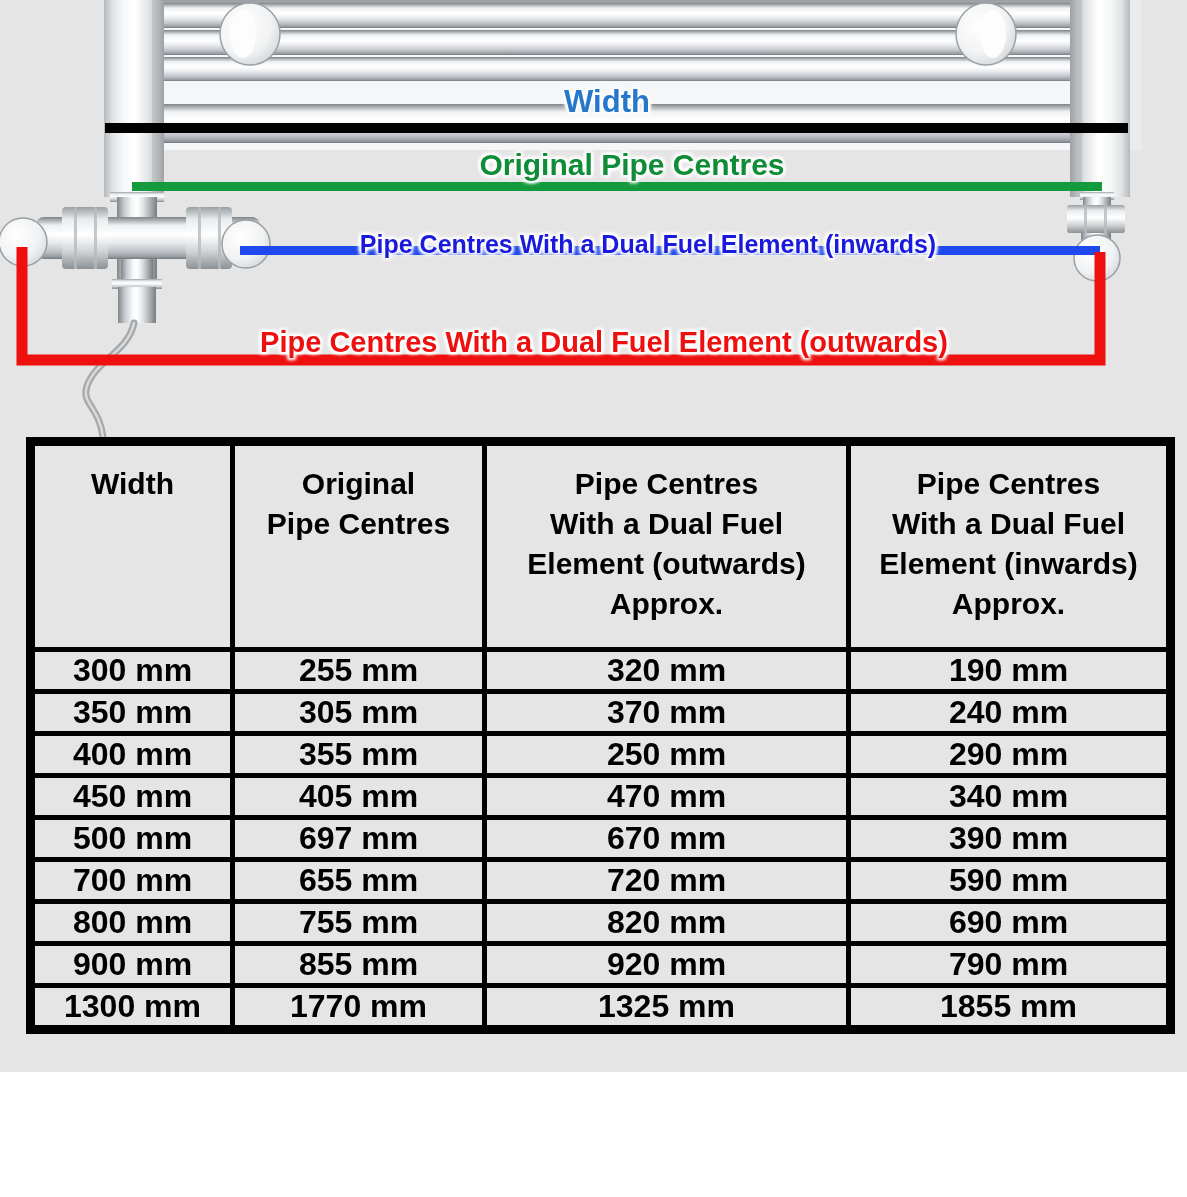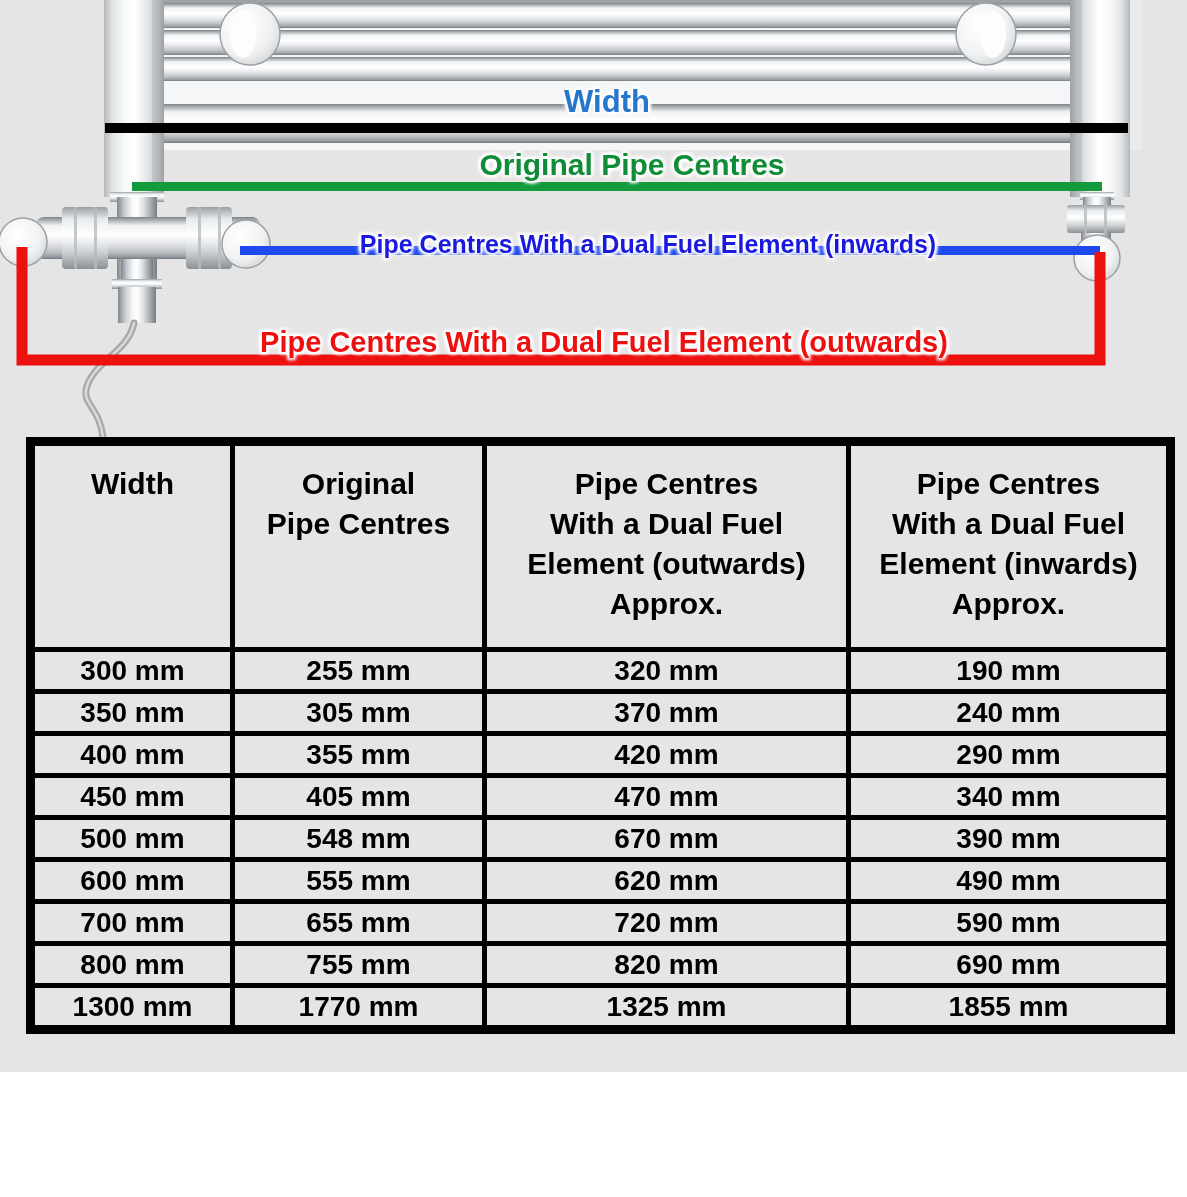--- a/index.html
+++ b/index.html
@@ -28,21 +28,21 @@
   }
   table.spec th, table.spec td {
     border:5px solid #000; text-align:center; overflow:hidden;
   }
   table.spec th {
     vertical-align:top; box-sizing:border-box; height:208px;
     padding:18px 4px 0 4px; font-size:30px; line-height:40px;
     white-space:pre-line;
   }
   table.spec td {
-    height:37px; padding:0; font-size:28px; line-height:37px;
+    height:37px; padding:0; font-size:32px; line-height:37px;
   }
 </style>
 </head>
 <body>
 
 <div class="stage">
 
   <div class="diagram">
     <svg width="1187" height="437" viewBox="0 0 1187 437">
       <defs>
@@ -196,60 +196,60 @@
   <tr>
     <td>350 mm</td>
     <td>305 mm</td>
     <td>370 mm</td>
     <td>240 mm</td>
   </tr>
 
   <tr>
     <td>400 mm</td>
     <td>355 mm</td>
-    <td>420 mm</td>
+    <td>250 mm</td>
     <td>290 mm</td>
   </tr>
 
   <tr>
     <td>450 mm</td>
     <td>405 mm</td>
     <td>470 mm</td>
     <td>340 mm</td>
   </tr>
 
   <tr>
     <td>500 mm</td>
-    <td>548 mm</td>
+    <td>697 mm</td>
     <td>670 mm</td>
     <td>390 mm</td>
   </tr>
 
 
-  <tr>
-    <td>600 mm</td>
-    <td>555 mm</td>
-    <td>620 mm</td>
-    <td>490 mm</td>
-  </tr>
 
   <tr>
     <td>700 mm</td>
     <td>655 mm</td>
     <td>720 mm</td>
     <td>590 mm</td>
   </tr>
 
   <tr>
     <td>800 mm</td>
     <td>755 mm</td>
     <td>820 mm</td>
     <td>690 mm</td>
   </tr>
 
+  <tr>
+    <td>900 mm</td>
+    <td>855 mm</td>
+    <td>920 mm</td>
+    <td>790 mm</td>
+  </tr>
 
 
   <tr>
     <td>1300 mm</td>
     <td>1770 mm</td>
     <td>1325 mm</td>
     <td>1855 mm</td>
   </tr>
 </tbody>
   </table>

